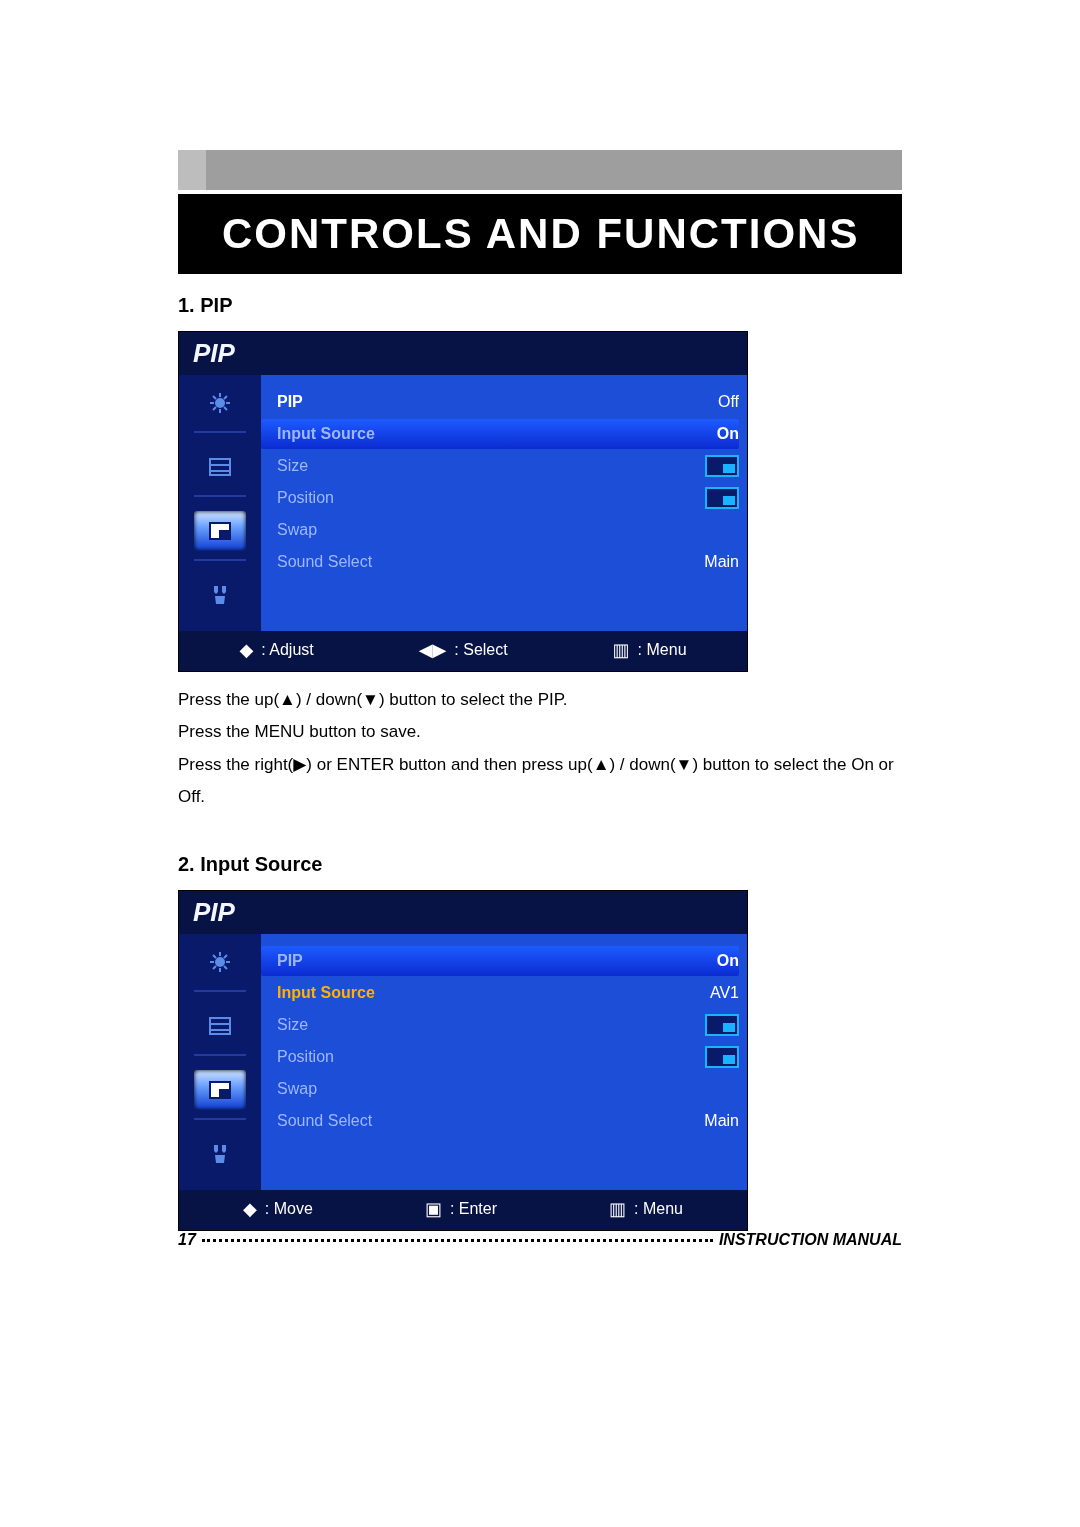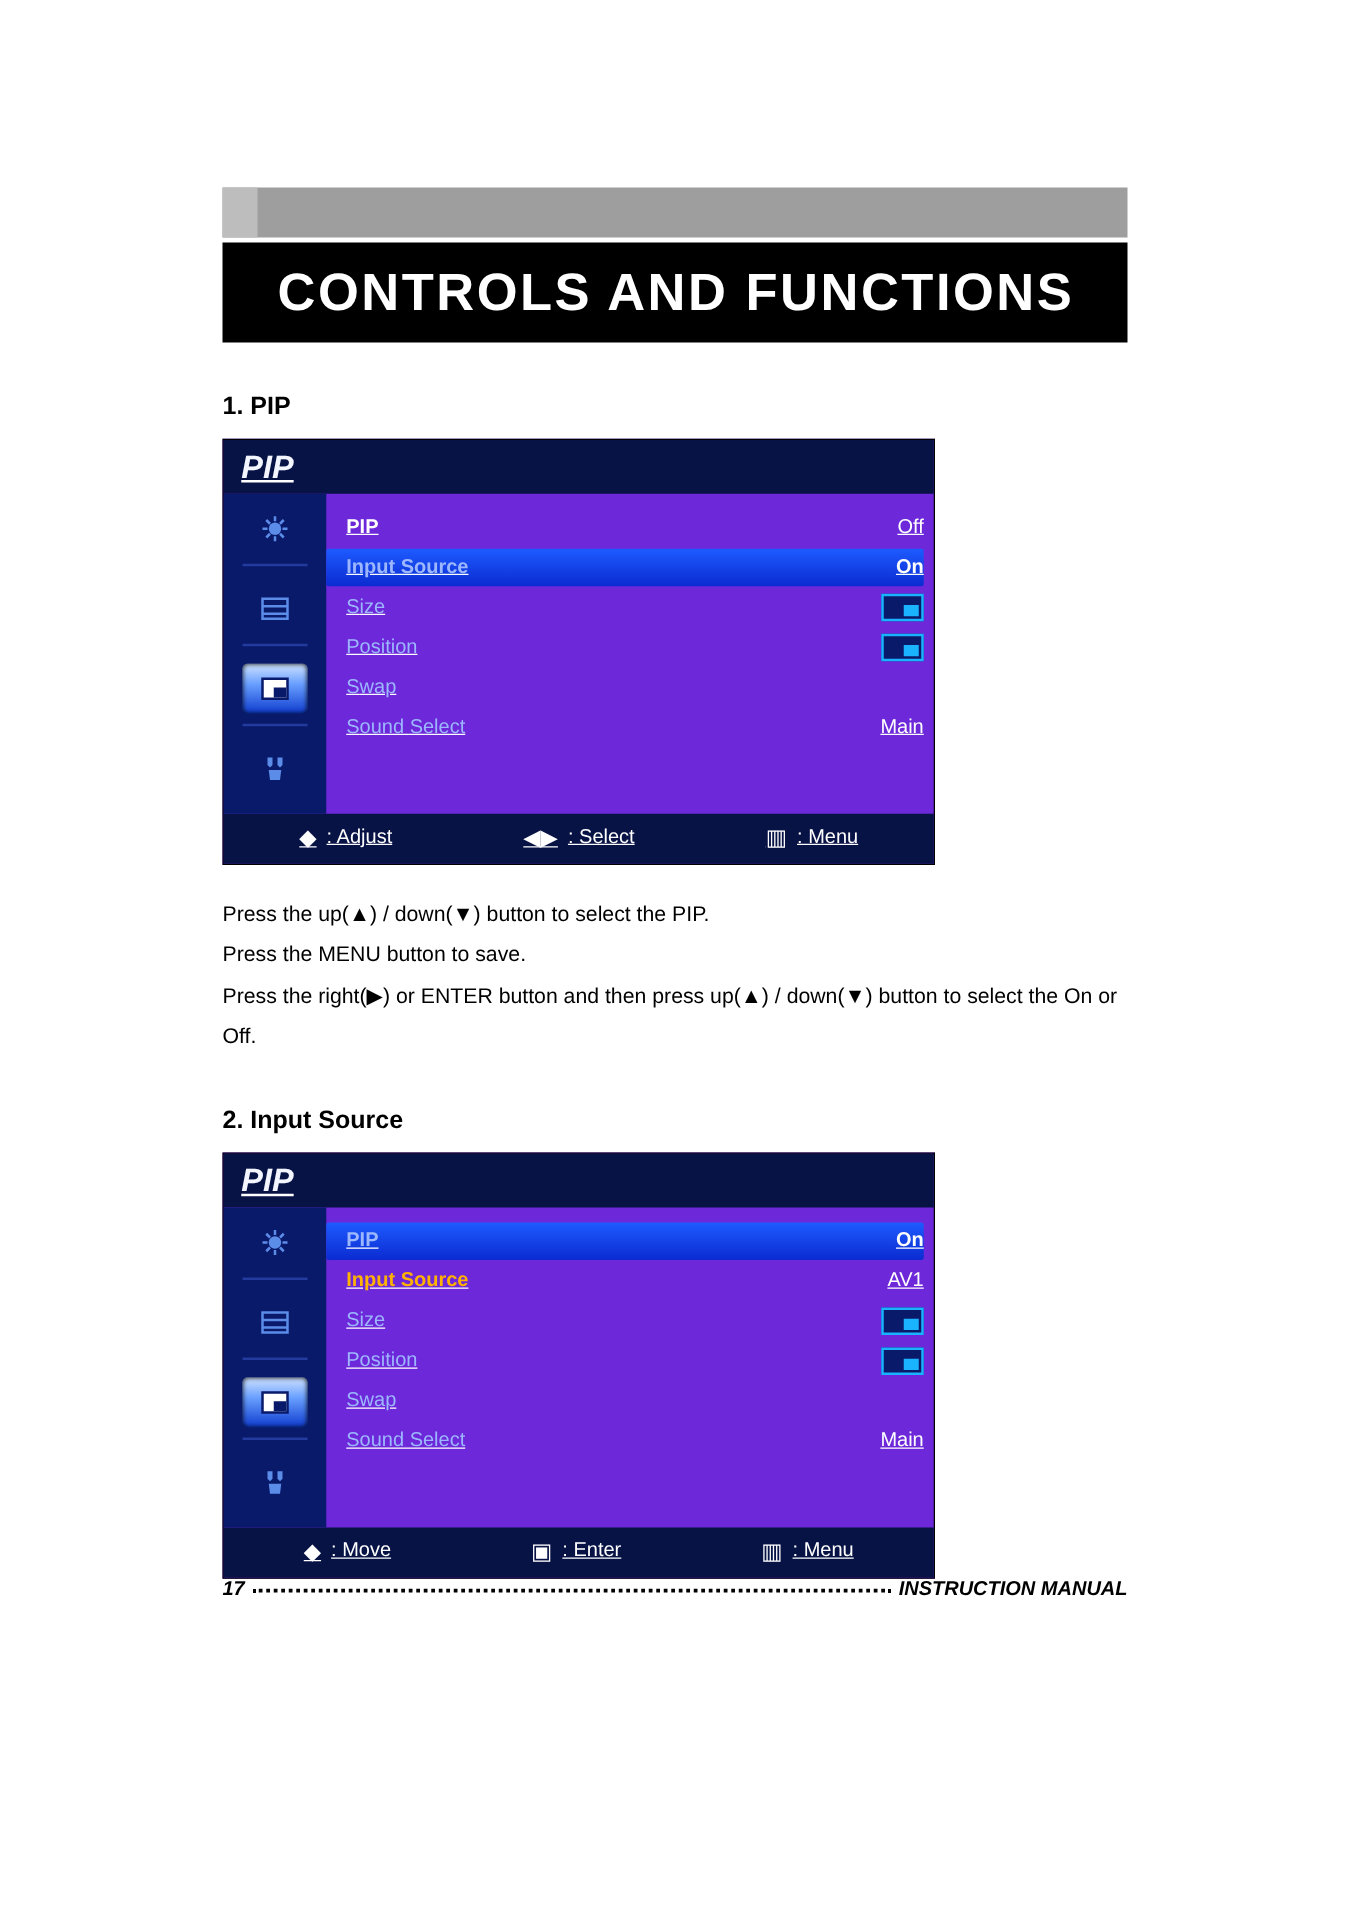--- a/index.html
+++ b/index.html
@@ -33,36 +33,34 @@
     font-weight: 900;
     font-size: 42px;
     letter-spacing: 2px;
     padding: 16px 16px 16px 44px;
       font-family: Arial, Helvetica, sans-serif;
   }
   .section-heading {
     font-weight: bold;
     font-size: 20px;
     padding: 20px 0 8px 0;
-    margin-top: 20px;
   }
   .body-text {
     font-size: 17px;
     line-height: 1.9;
-    padding: 24px 0 0 0;
+    padding: 12px 0 0 0;
   }
   
   .osd {
     width: 570px;
     border: 1px solid #000;
-    background: #6d28d9;
+    background: #1d4ed8;
     color: #fff;
     position: relative;
     margin-top: 6px;
-    text-decoration: underline;
   }
   .osd-title {
     background: #071245;
     font-weight: 900;
     font-size: 26px;
     font-style: italic;
     padding: 6px 14px;
     color: #f3f6ff;
   }
   .osd-body {

